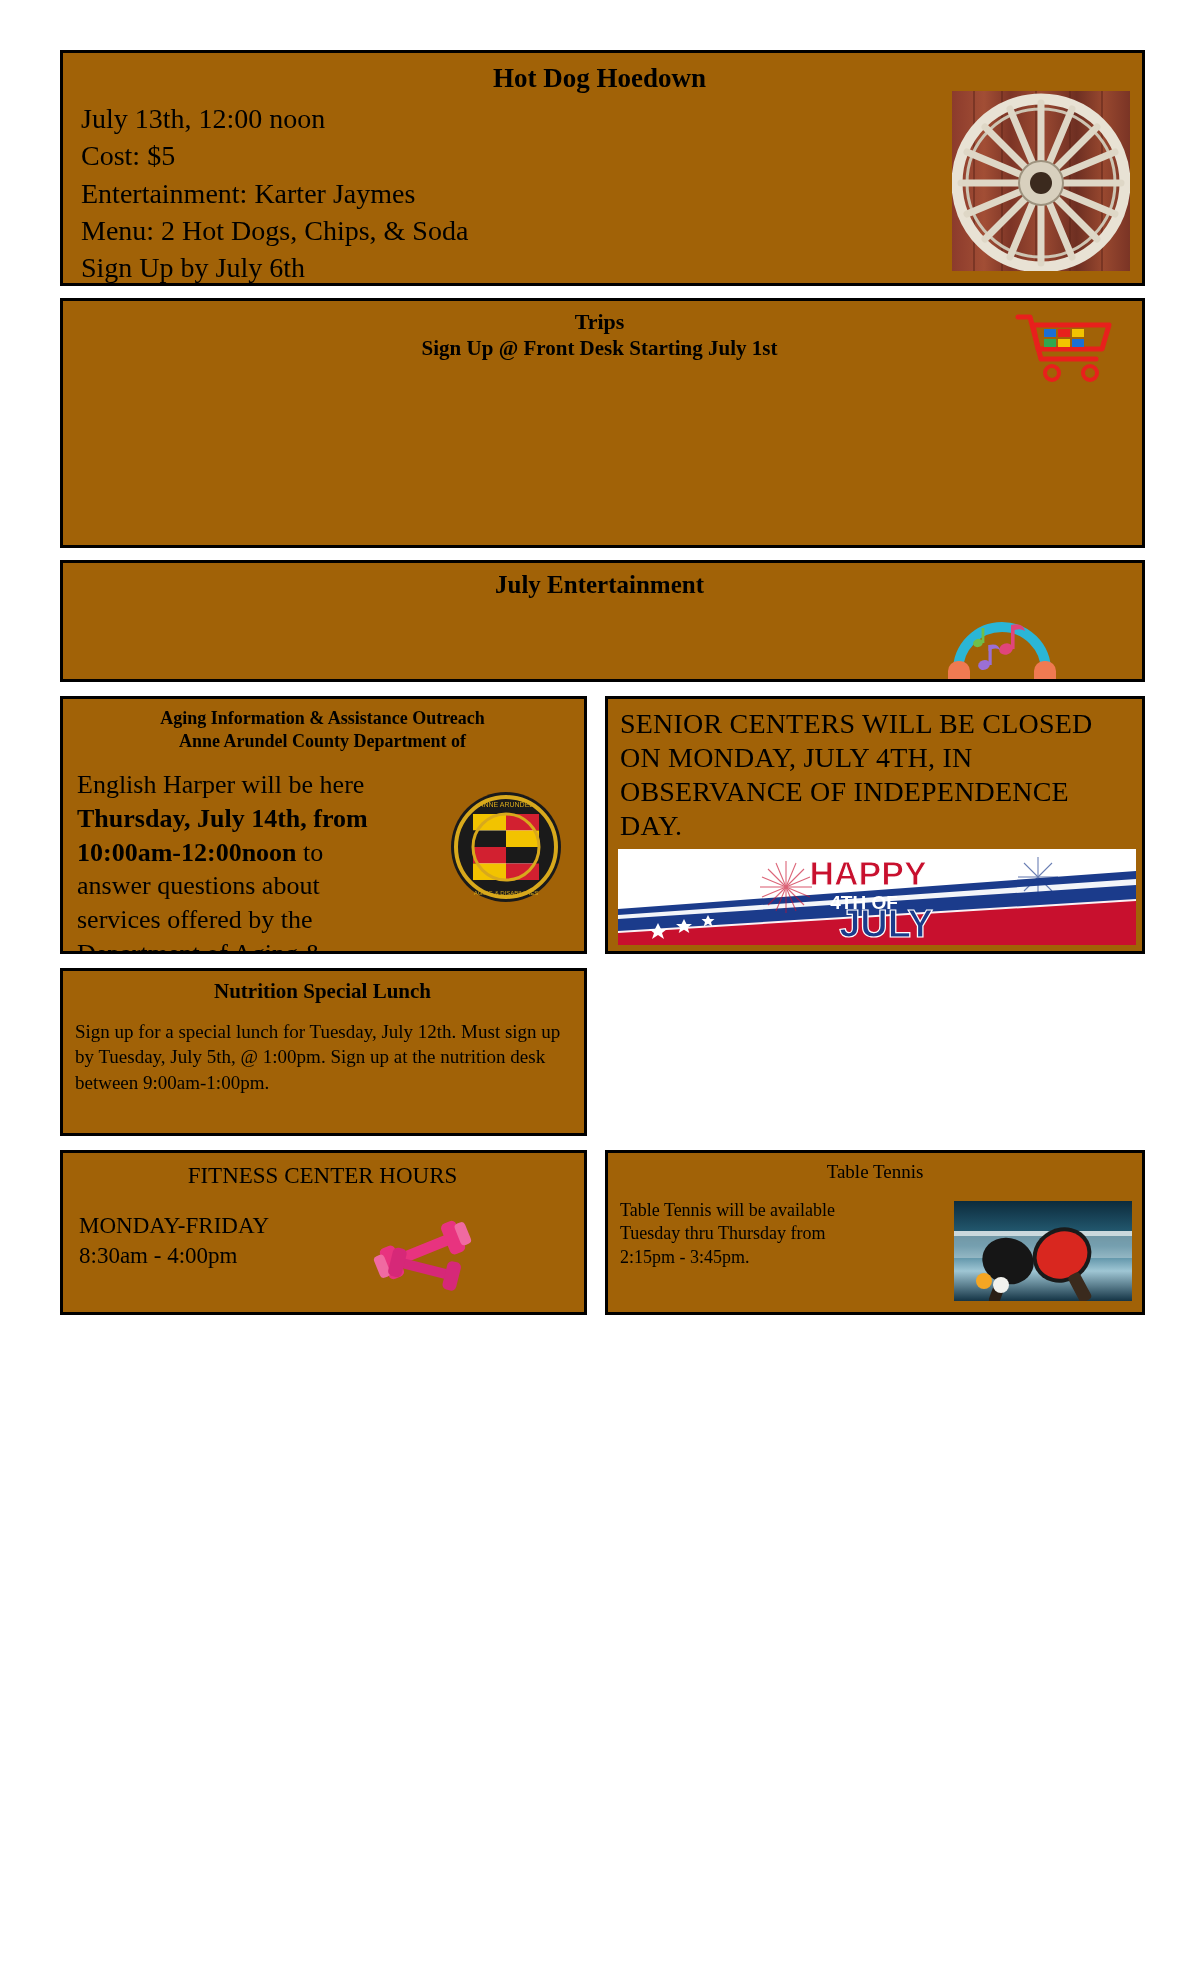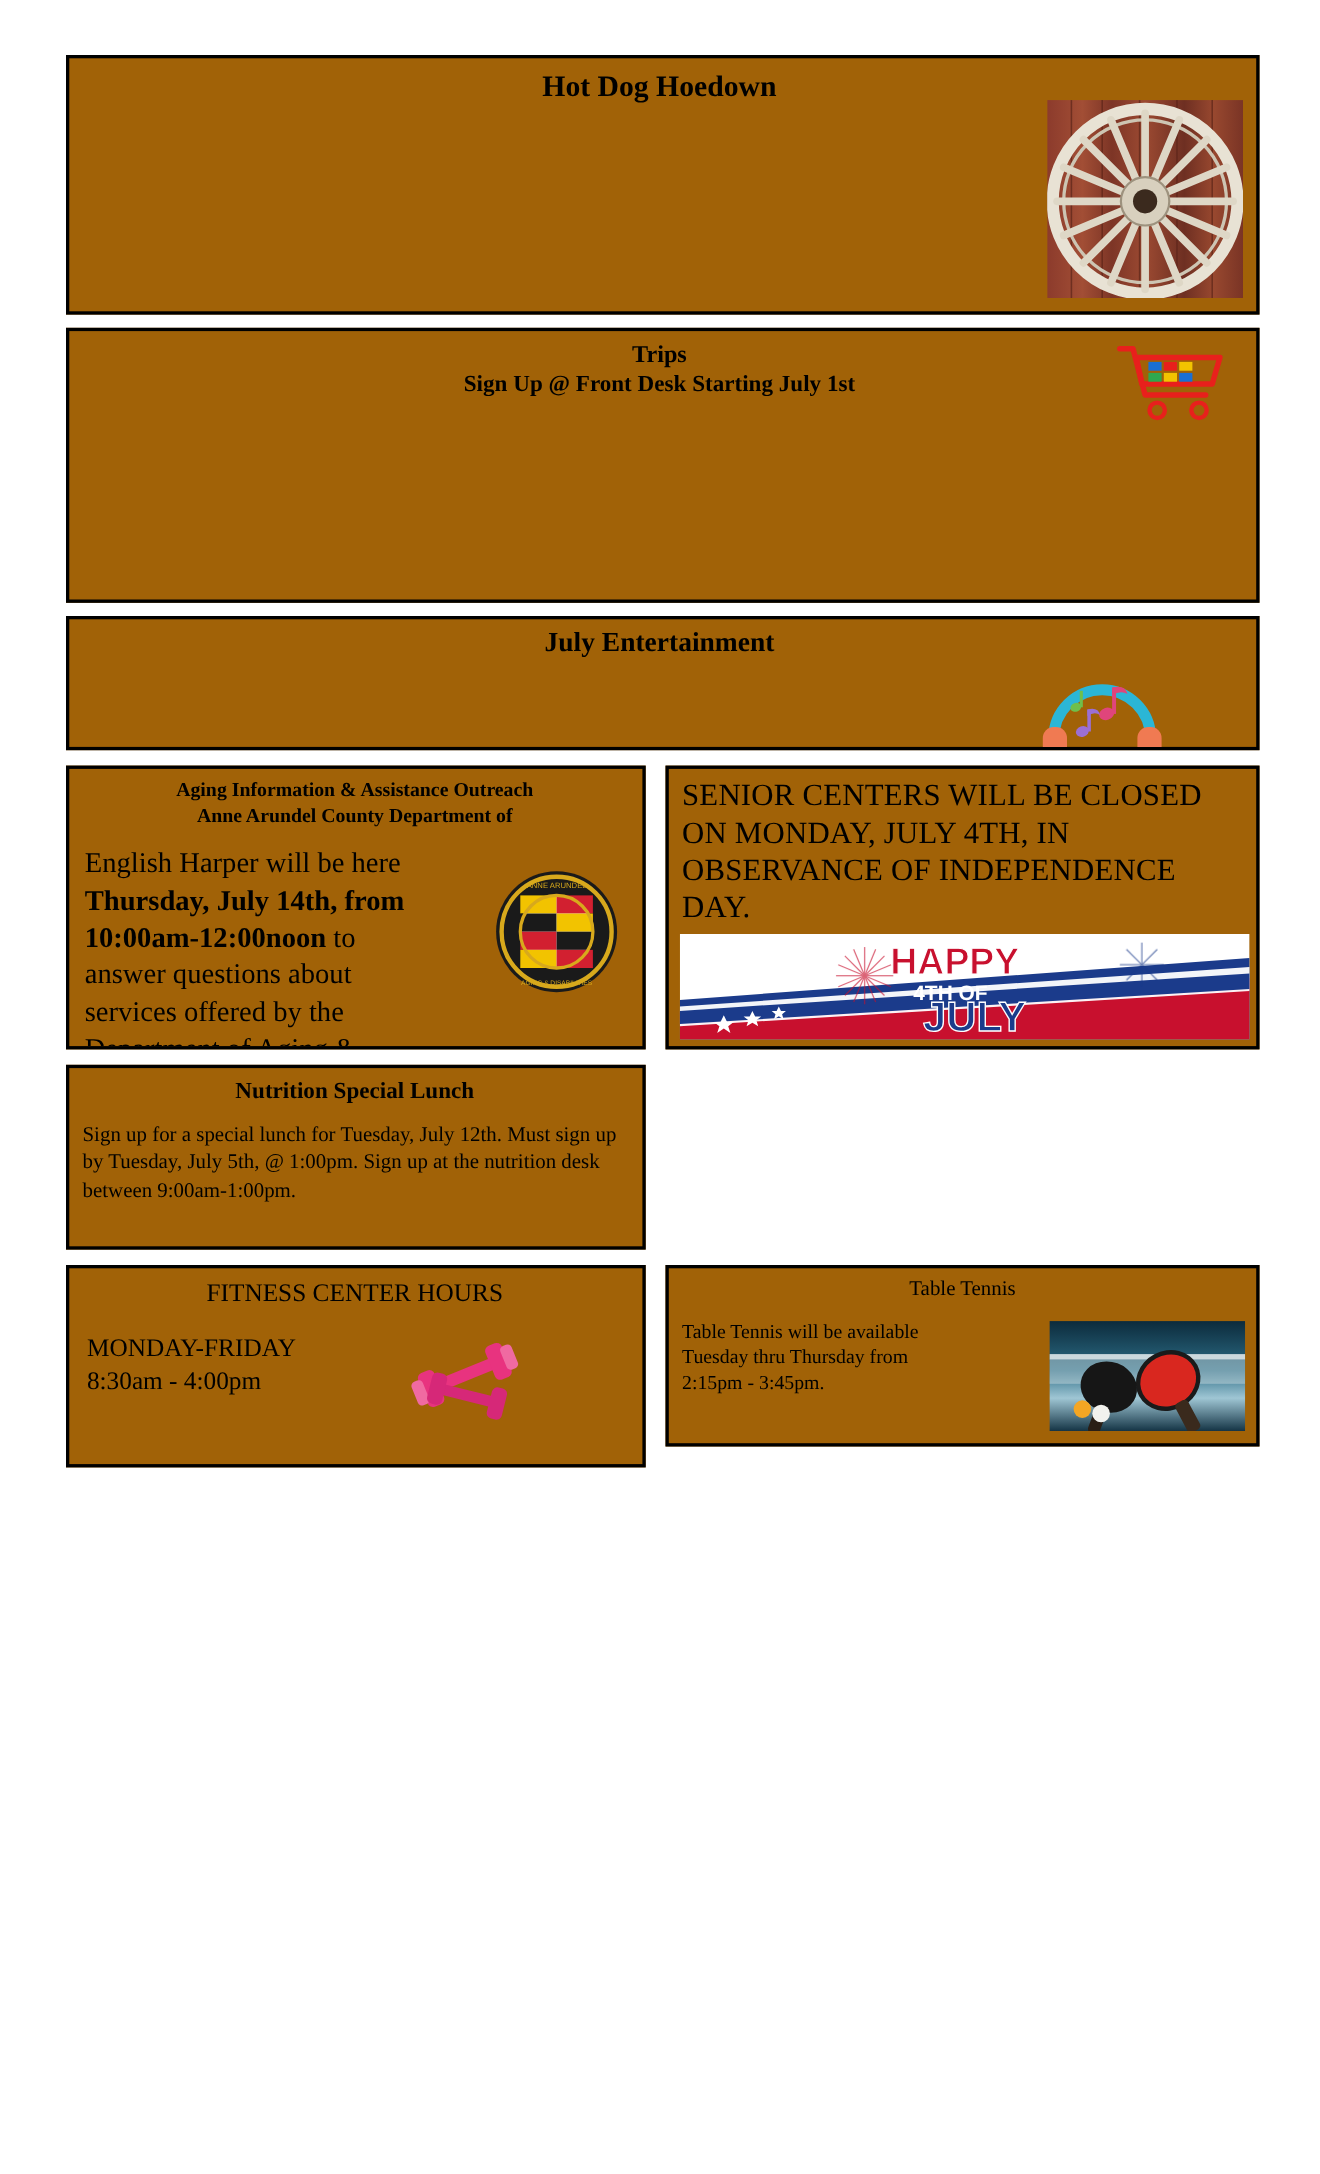--- a/index.html
+++ b/index.html
@@ -160,21 +160,21 @@
     padding: 8px 14px 0 12px;
   }
   #nutrition .box-title, #jewelry .box-title { font-size: 21px; }
   #nutrition .lines, #jewelry .lines {
     font-size: 19px;
     line-height: 1.33;
     margin-top: 16px;
   }
 
   
-  #fitness { height: 184px; padding: 10px 14px 0 12px; }
+  #fitness { height: 165px; padding: 10px 14px 0 12px; }
   #fitness .box-title { font-size: 23px; font-weight: normal; }
   #fitness .lines {
     font-size: 23px;
     line-height: 1.30;
     margin-top: 22px;
     padding-left: 4px;
   }
   #dumbbells-icon {
     position: absolute;
     right: 100px;
@@ -200,20 +200,27 @@
     border: 0;
   }
 </style>
 </head>
 <body>
 
 <div class="page">
 
   <div class="box" id="hoedown">
     <div class="box-title">Hot Dog Hoedown</div>
+    <div class="lines">
+      <div>July 13th, 12:00 noon</div>
+      <div>Cost: $5</div>
+      <div>Entertainment: Karter Jaymes</div>
+      <div>Menu: 2 Hot Dogs, Chips, &amp; Soda</div>
+      <div>Sign Up by July 6th</div>
+    </div>
     <svg id="wheel-img" viewBox="0 0 178 180">
       <defs>
         <linearGradient id="barnwood" x1="0" y1="0" x2="1" y2="0">
           <stop offset="0%" stop-color="#8c3b2c"></stop>
           <stop offset="18%" stop-color="#a24e35"></stop>
           <stop offset="33%" stop-color="#7d3526"></stop>
           <stop offset="50%" stop-color="#9c4a32"></stop>
           <stop offset="70%" stop-color="#6e2f22"></stop>
           <stop offset="85%" stop-color="#98482f"></stop>
           <stop offset="100%" stop-color="#7a3425"></stop>

